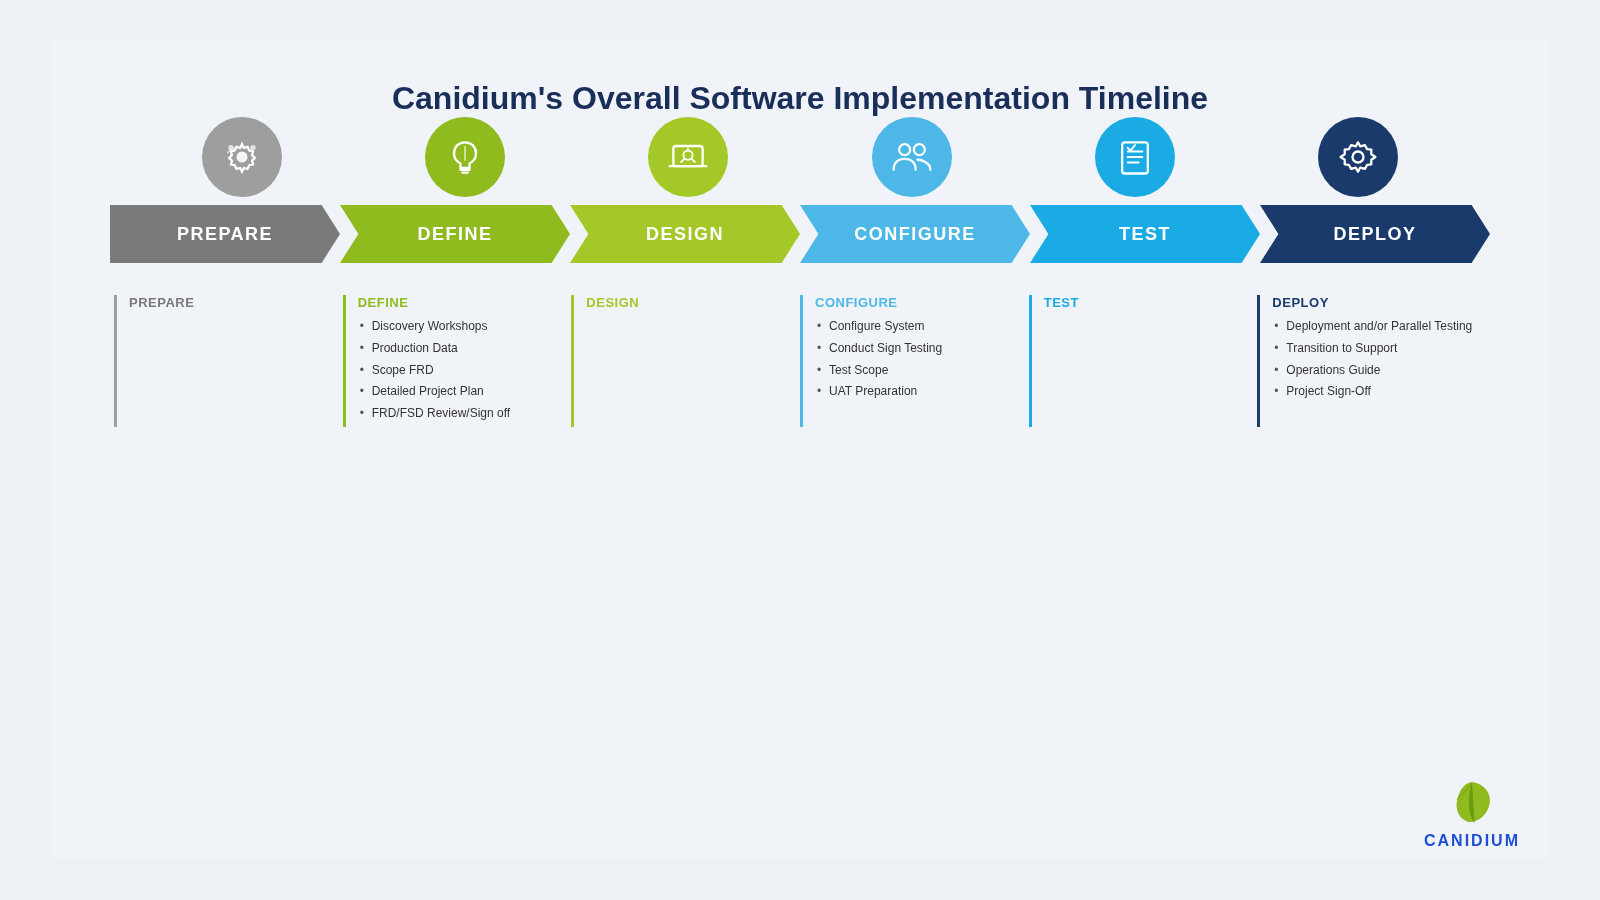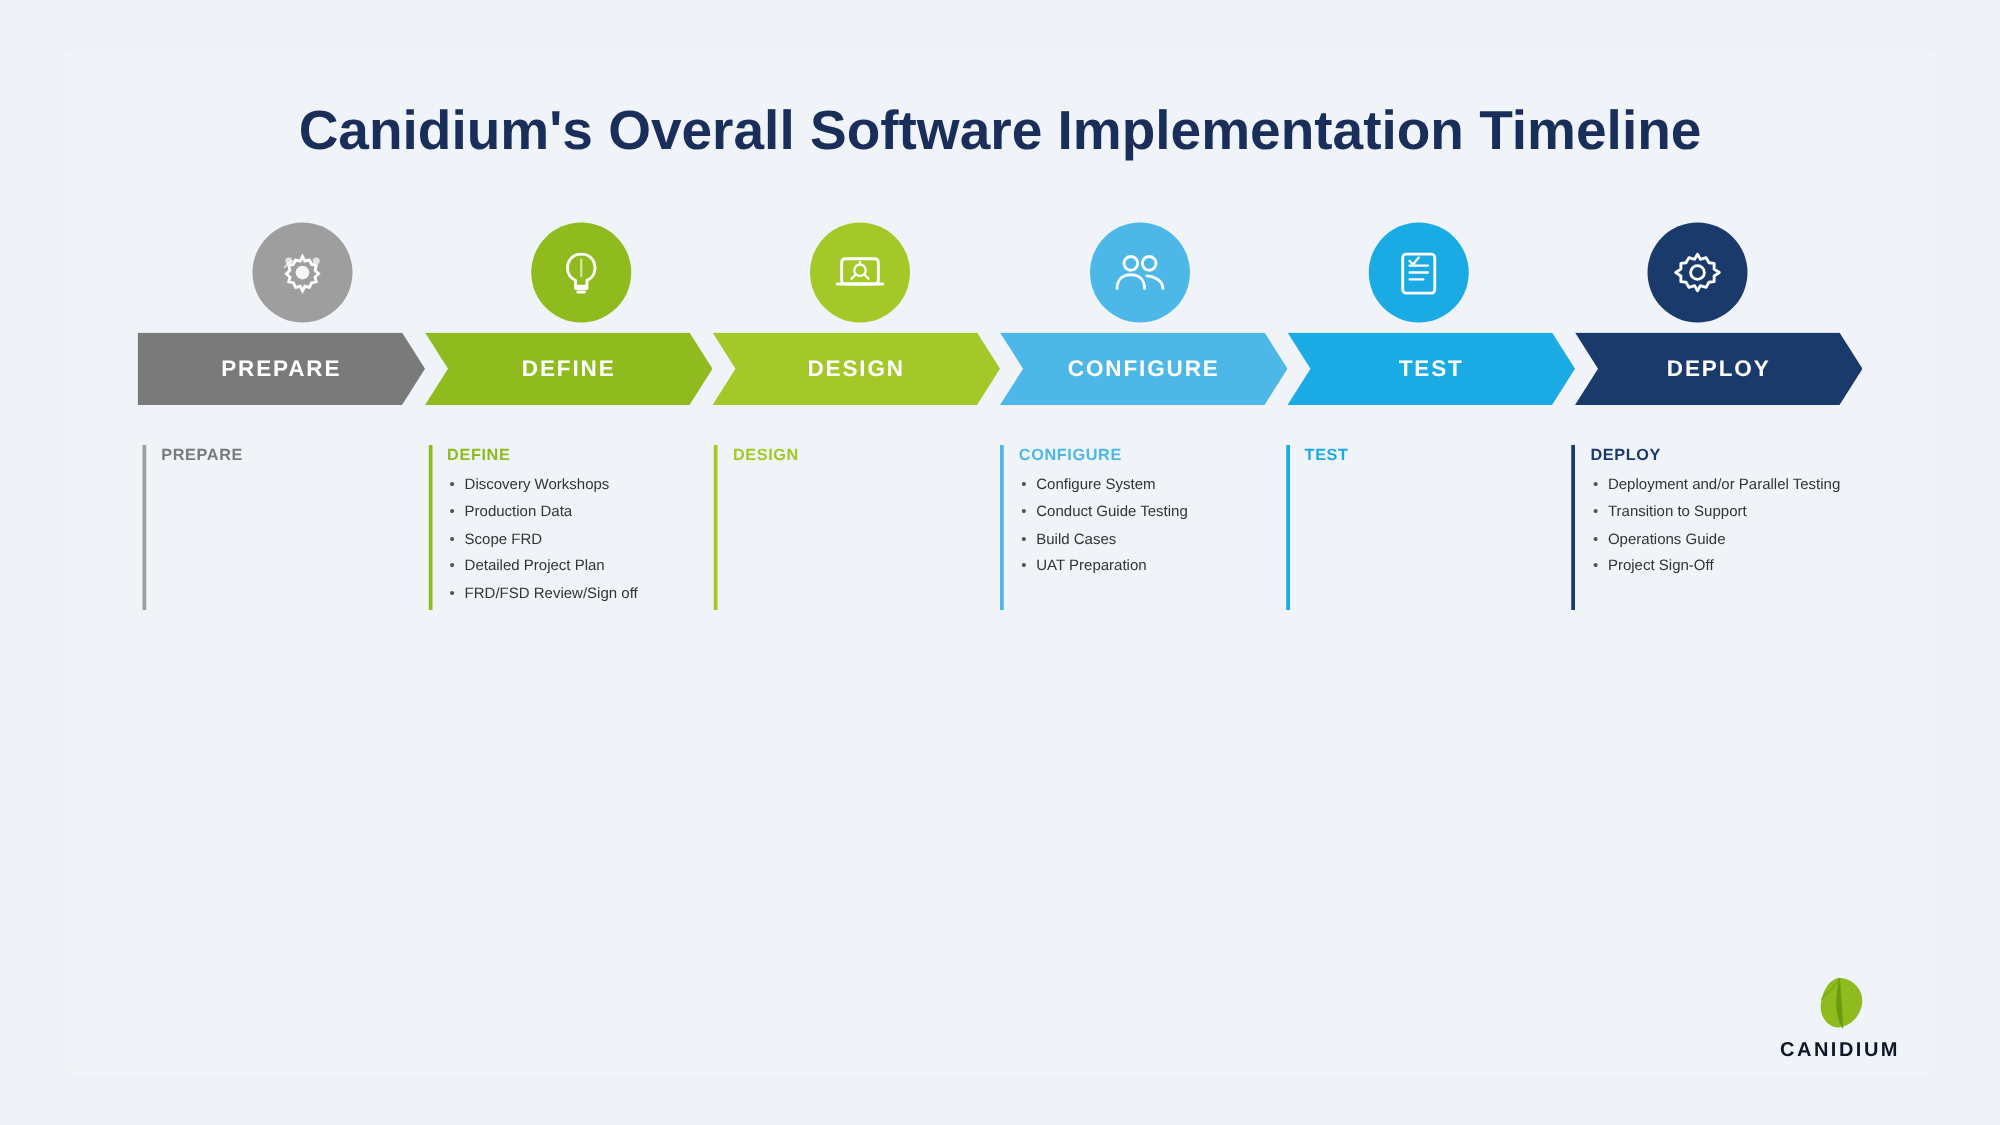--- a/index.html
+++ b/index.html
@@ -20,24 +20,23 @@
       height: 820px;
       background: #f0f4f8;
       border-radius: 8px;
       padding: 40px 60px;
       display: flex;
       flex-direction: column;
       align-items: center;
     }
 
     .title {
-      font-size: 44px;
+      font-size: 32px;
       font-weight: 800;
       color: #1a2e5a;
-      margin-bottom: 48px;
       text-align: center;
     }
 
     .timeline-section {
       width: 100%;
       display: flex;
       flex-direction: column;
       align-items: center;
     }
 
@@ -175,21 +174,21 @@
 
     .logo-leaf {
       width: 48px;
       height: 48px;
       margin-bottom: 6px;
     }
 
     .logo-text {
       font-size: 16px;
       font-weight: 700;
-      color: #0f172a;
+      color: #1d4ed8;
       letter-spacing: 2px;
     }
 
     
     .icon-svg {
       width: 44px;
       height: 44px;
       fill: white;
     }
 
@@ -314,22 +313,22 @@
             <li>FRD/FSD Review/Sign off</li>
           </ul>
         </div>
         <div class="detail-col detail-col-design" style="border-left-color: rgb(163, 200, 39);">
           <div class="detail-heading" style="color: rgb(163, 200, 39);">DESIGN</div>
         </div>
         <div class="detail-col detail-col-configure" style="border-left-color: rgb(77, 184, 232);">
           <div class="detail-heading" style="color: rgb(77, 184, 232);">CONFIGURE</div>
           <ul class="detail-list">
             <li>Configure System</li>
-            <li>Conduct Guide Testing</li>
-            <li>Build Cases</li>
+            <li>Conduct Sign Testing</li>
+            <li>Test Scope</li>
             <li>UAT Preparation</li>
           </ul>
         </div>
         <div class="detail-col detail-col-test" style="border-left-color: rgb(26, 171, 228);">
           <div class="detail-heading" style="color: rgb(26, 171, 228);">TEST</div>
         </div>
         <div class="detail-col detail-col-deploy" style="border-left-color: rgb(26, 58, 107);">
           <div class="detail-heading" style="color: rgb(26, 58, 107);">DEPLOY</div>
           <ul class="detail-list">
             <li>Deployment and/or Parallel Testing</li>

